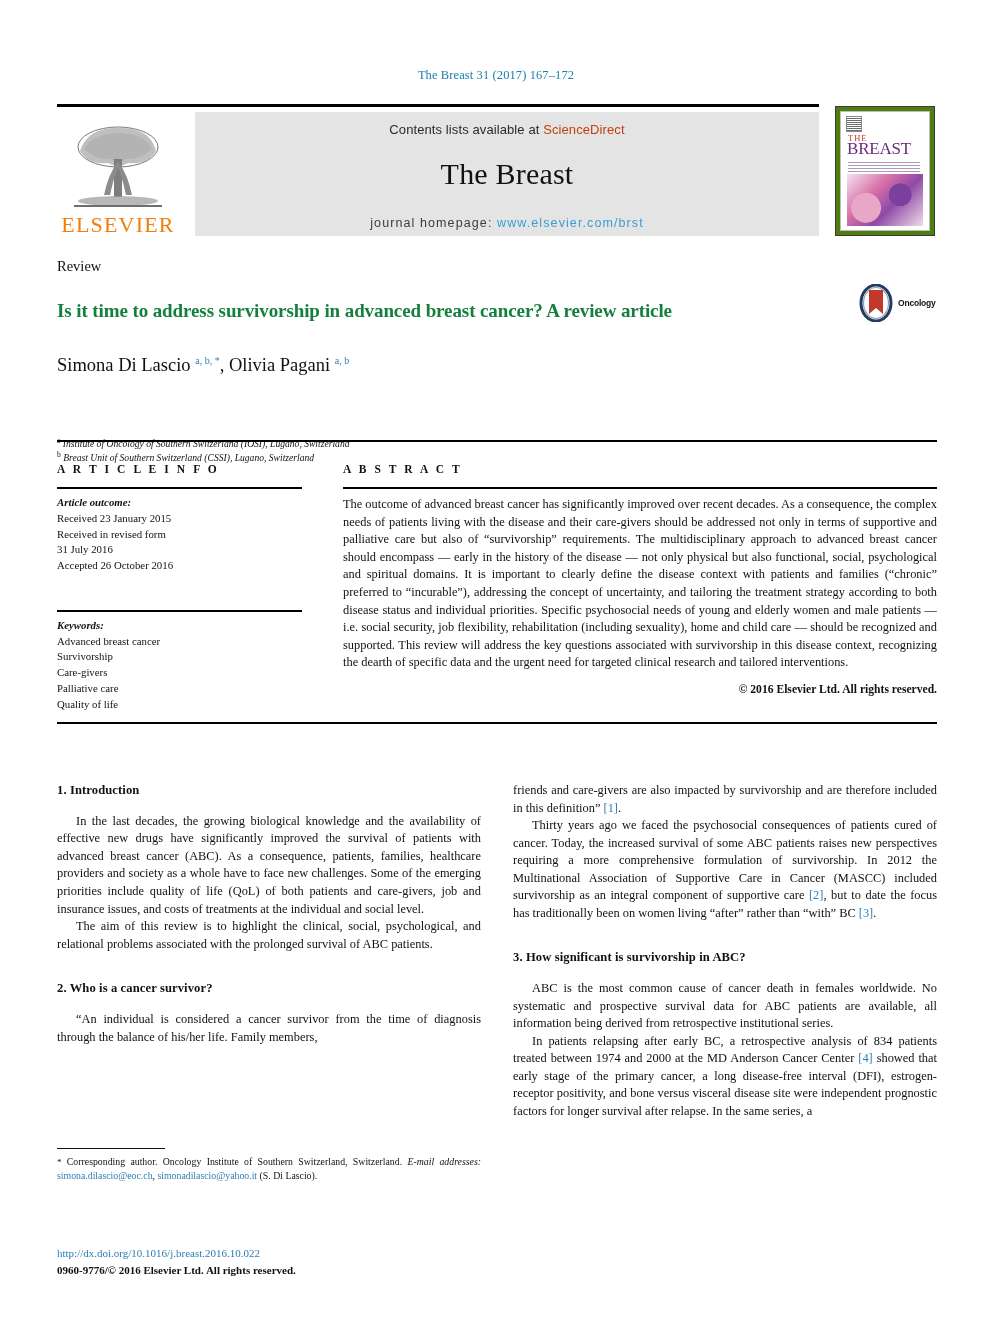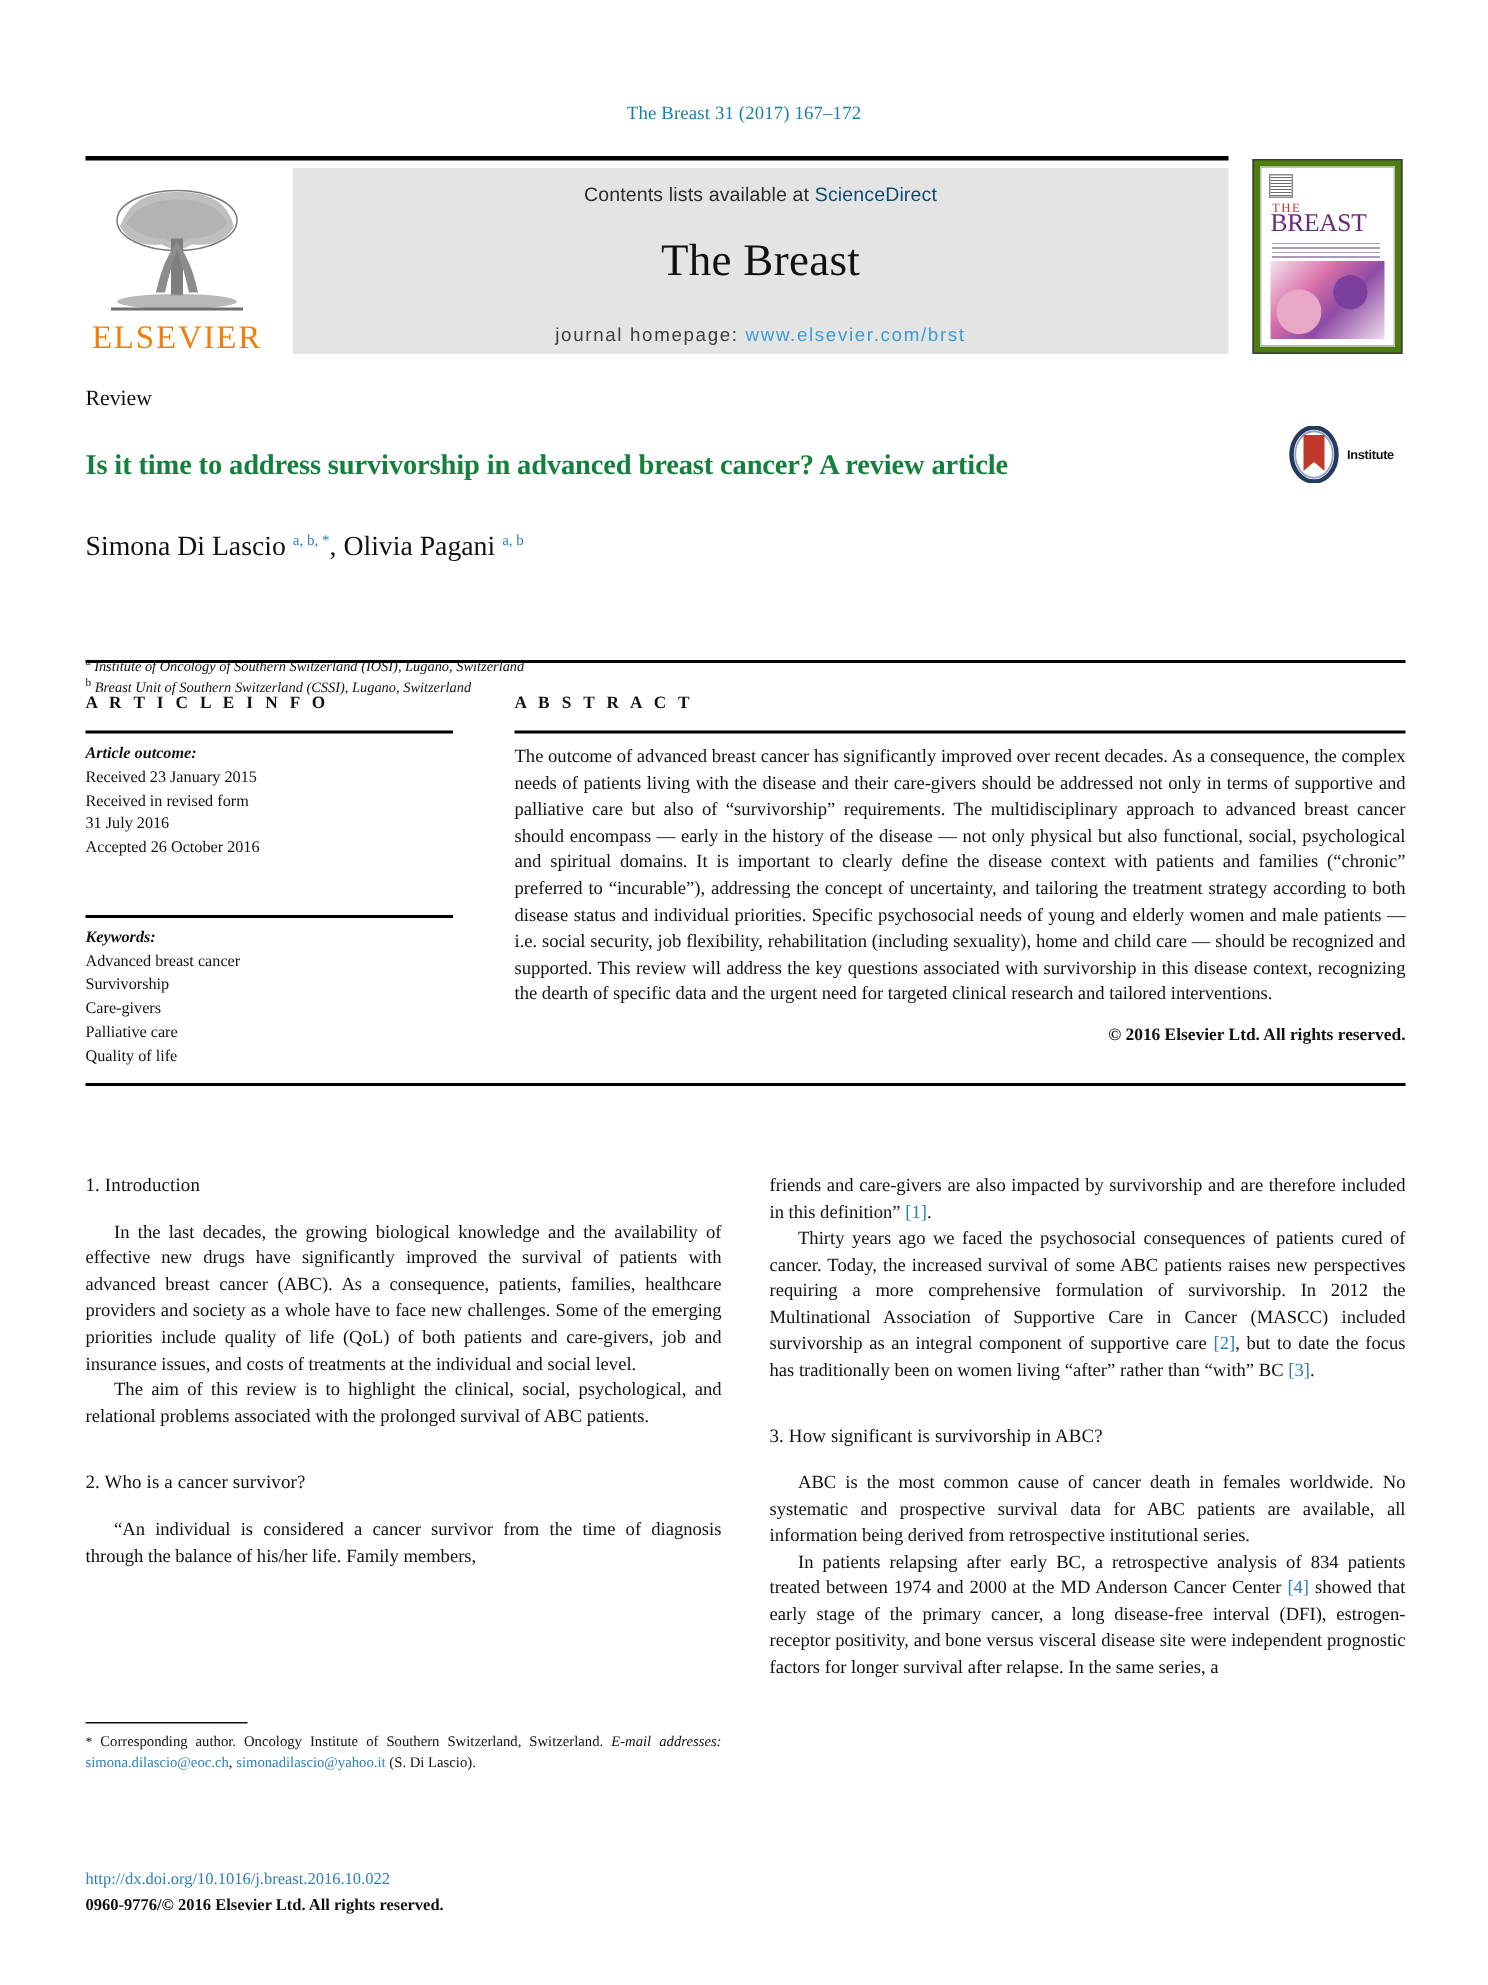--- a/index.html
+++ b/index.html
@@ -76,21 +76,21 @@
     background: #e4e4e4;
     text-align: center;
   }
   .contents-line {
     font-family: "Liberation Sans", sans-serif;
     font-size: 13px;
     color: #2b2b2b;
     padding-top: 10px;
     letter-spacing: .1px;
   }
-  .contents-line .sd { color: #0c4a6e; }
+  .contents-line .sd { color: #c2410c; }
   .journal-name {
     font-family: "Liberation Serif", serif;
     font-size: 30px;
     color: #111;
     margin-top: 20px;
     letter-spacing: .2px;
   }
   .homepage-line {
     font-family: "Liberation Sans", sans-serif;
     font-size: 12.5px;
@@ -310,21 +310,21 @@
     line-height: 1.415;
     text-align: justify;
     color: #111;
     hyphens: auto;
   }
   .col-left  { left: 57px; }
   .col-right { left: 513px; }
 
   .col h2 {
     font-size: 12.6px;
-    font-weight: normal;
+    font-weight: bold;
     margin: 0 0 13px 0;
     text-align: left;
     letter-spacing: .1px;
   }
   .col h2.spaced { margin-top: 27px; }
   .col p { margin: 0; text-indent: 19px; }
   .col p.noindent { text-indent: 0; }
   .ref { color: #2b7fb5; }
 
   
@@ -410,21 +410,21 @@
 
   <div class="art-type">Review</div>
   <h1 class="art-title">Is it time to address survivorship in advanced breast cancer? A review article</h1>
 
   <div class="crossmark">
     <svg width="36" height="38" viewBox="0 0 36 38">
       <ellipse cx="18" cy="19" rx="15" ry="18" fill="#ffffff" stroke="#243a5e" stroke-width="3"></ellipse>
       <ellipse cx="18" cy="19" rx="12.5" ry="15.5" fill="#ffffff" stroke="#8fa3bd" stroke-width="1.2"></ellipse>
       <path d="M11 6 L25 6 L25 30 L18 24 L11 30 Z" fill="#c0392b"></path>
     </svg>
-    <span class="cm-word">Institute</span>
+    <span class="cm-word">Oncology</span>
   </div>
 
   <div class="authors">Simona Di Lascio <sup>a, b, *</sup>, Olivia Pagani <sup>a, b</sup></div>
   <div class="affil" id="affil-a"><sup>a</sup> <span>Institute of Oncology of Southern Switzerland (IOSI), Lugano, Switzerland</span></div>
   <div class="affil" id="affil-b"><sup>b</sup> <span>Breast Unit of Southern Switzerland (CSSI), Lugano, Switzerland</span></div>
 
   <div class="rule-head"></div>
 
   <div class="info-col">
     <div class="secthead">A R T I C L E  I N F O</div>

